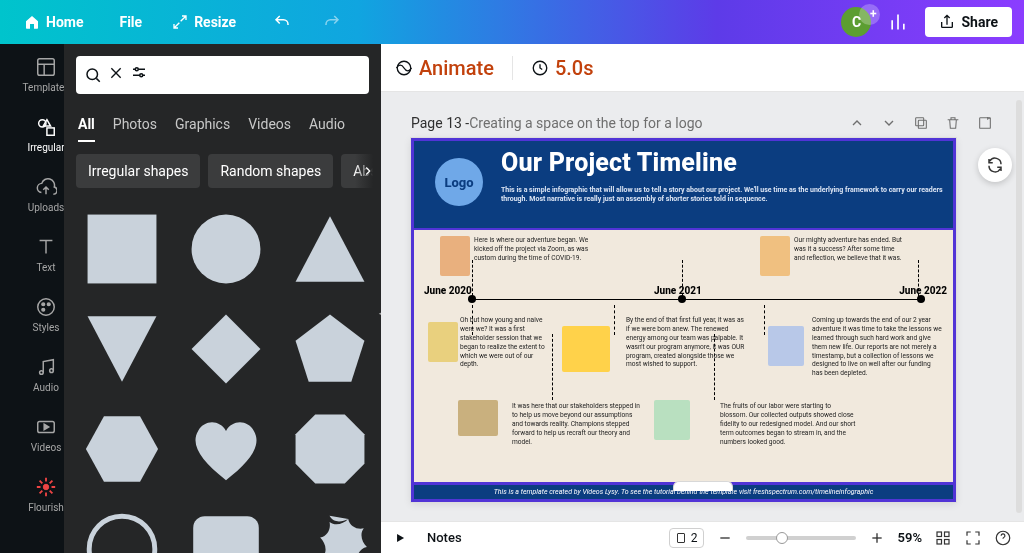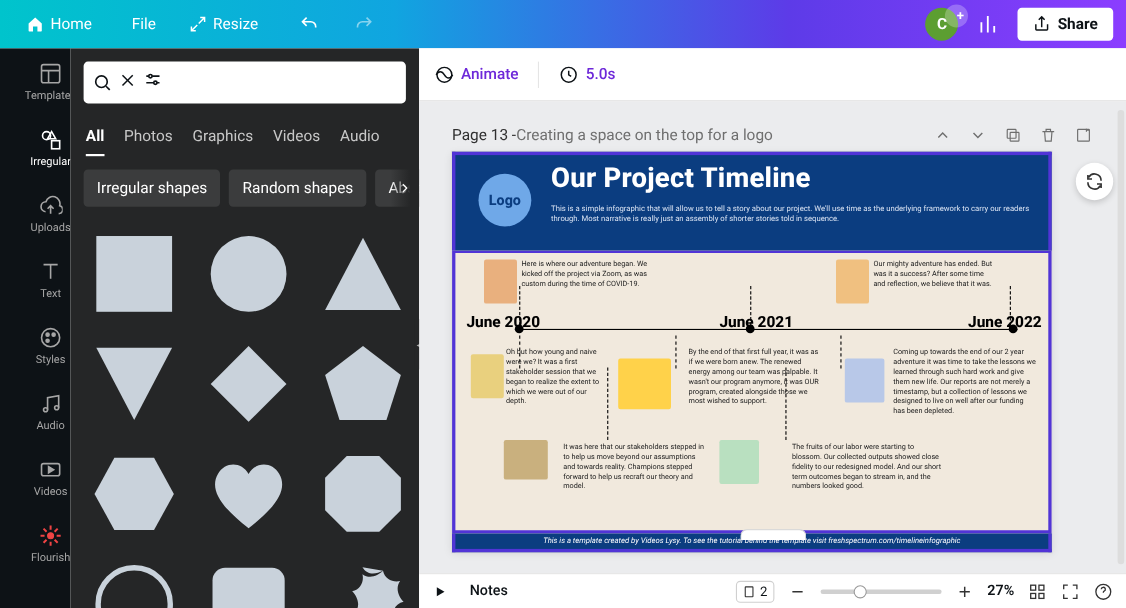--- a/index.html
+++ b/index.html
@@ -1,20 +1,20 @@
 <!DOCTYPE html>
 <html><head>
 <meta charset="utf-8">
 <style>
   * { box-sizing: border-box; margin: 0; padding: 0; }
   html, body { width: 1024px; height: 553px; font-family: -apple-system, BlinkMacSystemFont, "Segoe UI", Roboto, Helvetica, Arial, sans-serif; overflow: hidden; background:#fff; }
   
   .topbar { position:absolute; top:0; left:0; right:0; height:44px; background:linear-gradient(90deg,#00c4cc 0%,#10a5e0 35%,#5d3be8 70%,#8b3dff 100%); display:flex; align-items:center; color:#fff; font-size:14px; }
   .tb-left { display:flex; align-items:center; gap:10px; padding-left:14px; }
-  .tb-item { display:flex; align-items:center; gap:6px; padding:6px 10px; border-radius:4px; cursor:pointer; font-weight:400; }
+  .tb-item { display:flex; align-items:center; gap:6px; padding:6px 10px; border-radius:4px; cursor:pointer; font-weight:700; }
   .tb-icon { width:16px; height:16px; display:inline-flex; align-items:center; justify-content:center; }
   .tb-sep { margin-left:6px; }
   .tb-undo, .tb-redo { margin-left:12px; display:inline-flex; width:28px; height:28px; align-items:center; justify-content:center; }
   .tb-right { margin-left:auto; display:flex; align-items:center; gap:10px; padding-right:12px; }
   .avatar { width:30px; height:30px; border-radius:50%; background:#5c9e31; display:flex; align-items:center; justify-content:center; font-weight:700; position:relative; }
   .avatar::after { content:""; position:absolute; width:21px; height:21px; border-radius:50%; top:-3px; right:-9px; background:rgba(255,255,255,0.25); }
   .avatar-plus { position:absolute; top:0px; right:-5px; font-size:12px; color:#fff; font-weight:600;}
   .tb-iconbtn { width:34px; height:34px; display:flex; align-items:center; justify-content:center; border-radius:4px; }
   .share-btn { background:#fff; color:#0d1216; font-weight:700; padding:7px 14px; border-radius:4px; display:flex; align-items:center; gap:6px; }
   
@@ -33,41 +33,41 @@
   .tabs .tab.selected { color:#fff; font-weight:700; border-bottom:2px solid #fff; }
   .chips-row { display:flex; gap:8px; padding:12px 0 12px 12px; align-items:center; position:relative; }
   .chip { background:#3b3c3d; color:#fff; padding:9px 12px; border-radius:4px; font-size:14px; white-space:nowrap; cursor:pointer; }
   .chips-fade { position:absolute; right:0; top:0; bottom:0; width:26px; background:linear-gradient(90deg,rgba(37,38,39,0) 0%,#252627 70%); display:flex; align-items:center; justify-content:flex-end; padding-right:6px; }
   .shapes-grid { flex:1; overflow:hidden; padding:4px 12px; display:grid; grid-template-columns:repeat(3,1fr); gap:10px 12px; align-content:start; }
   .shape-cell { width:92px; height:90px; display:flex; align-items:center; justify-content:center; cursor:pointer; }
   .shape-cell svg { width:82px; height:82px; }
   .edge-handle { position:absolute; top:290px; left:377px; width:8px; height:46px; background:#252627; border-radius:0 4px 4px 0; display:flex; align-items:center; justify-content:center; color:#aaa; font-size:9px;}
   
   .editor { position:absolute; top:44px; left:381px; right:0; bottom:32px; background:#ebecee; }
-  .editor-top { height:48px; background:#fff; border-bottom:1px solid #e5e5e5; display:flex; align-items:center; padding:0 14px; gap:18px; color:#6d28d9; font-size:14px; font-weight:500;}
+  .editor-top { height:48px; background:#fff; border-bottom:1px solid #e5e5e5; display:flex; align-items:center; padding:0 14px; gap:18px; color:#c2410c; font-size:20px; font-weight:500;}
   .sep-v { width:1px; height:24px; background:#e5e5e5; }
   .editor-body { position:absolute; top:48px; left:0; right:0; bottom:0; overflow:hidden; }
   .scroll-y { position:absolute; right:2px; top:8px; bottom:8px; width:6px; background:#ddd; border-radius:3px; }
   .page-head { position:absolute; top:22px; left:30px; right:30px; display:flex; align-items:center; font-size:14px; color:#303030; }
   .page-head .title-editable { color:#6f6f6f;}
   .page-tools { margin-left:auto; display:flex; gap:14px; color:#6f6f6f;}
   .page-tool { width:18px; height:18px; display:flex; align-items:center; justify-content:center; cursor:pointer;}
   .canvas-page { position:absolute; top:46px; left:30px; width:545px; height:364px; background:#f1e9dd; box-shadow:0 0 0 1px #ddd, 0 2px 8px rgba(0,0,0,0.1); }
   .floating-btn { position:absolute; top:56px; right:12px; width:34px; height:34px; background:#fff; border-radius:50%; box-shadow:0 2px 6px rgba(0,0,0,0.18); display:flex; align-items:center; justify-content:center; color:#555;}
   
   .hdr-band { position:absolute; top:0; left:0; right:0; height:90px; background:#0b3d80; border:3px solid #5134d6; border-bottom:none; }
   .body-band { position:absolute; top:90px; left:0; right:0; bottom:17px; border:3px solid #5134d6; border-top:2px solid #5134d6; background:#f1e9dd; }
   .foot-band { position:absolute; left:0; right:0; bottom:0; height:17px; background:#0b3d80; border:3px solid #5134d6; border-top:none; color:#fff; font-size:7px; font-style:italic; display:flex; align-items:center; justify-content:center; }
   .logo-badge { position:absolute; top:20px; left:24px; width:48px; height:48px; border-radius:50%; background:#6fa8e8; color:#0b3d80; font-weight:800; font-size:13px; display:flex; align-items:center; justify-content:center;}
   .hdr-title { position:absolute; top:10px; left:90px; color:#fff; font-size:25px; font-weight:800; letter-spacing:0.2px; }
-  .hdr-sub { position:absolute; top:48px; left:90px; right:9px; color:#dbe4f3; font-size:7px; font-weight:400; line-height:1.35; }
+  .hdr-sub { position:absolute; top:48px; left:90px; right:9px; color:#dbe4f3; font-size:7px; font-weight:700; line-height:1.35; }
   .tline { position:absolute; top:69px; left:54px; right:28px; height:1px; background:#000; }
   .tnode { position:absolute; top:65px; width:8px; height:8px; background:#000; border-radius:50%; }
   .tnode.n1{ left:54px;} .tnode.n2{ left:264px;} .tnode.n3{ right:28px;}
-  .tlabel { position:absolute; top:55px; font-weight:800; font-size:14px; color:#000;}
+  .tlabel { position:absolute; top:55px; font-weight:800; font-size:10px; color:#000;}
   .tlabel.l1{ left:10px;} .tlabel.l2{ left:240px;} .tlabel.l3{ right:6px;}
   .vconn { position:absolute; width:0; border-left:1px dashed #000; }
   .blurb { position:absolute; font-size:6.6px; line-height:1.35; color:#222; }
   .illus { position:absolute; width:30px; height:40px; border-radius:2px; background:#e9c07e; }
   
   .status { position:absolute; left:381px; right:0; bottom:0; height:32px; background:#fff; border-top:1px solid #e5e5e5; display:flex; align-items:center; padding:0 12px; font-size:13px; color:#0d1216; gap:20px;}
   .notes-btn { display:flex; align-items:center; gap:6px; font-weight:500; cursor:pointer;}
   .status-right { margin-left:auto; display:flex; align-items:center; gap:12px;}
   .page-ind { display:flex; align-items:center; gap:4px; border:1px solid #d0d0d0; border-radius:4px; padding:2px 5px; font-size:12px;}
   .zoom-slider { width:110px; height:4px; background:#d0d0d0; border-radius:2px; position:relative;}
@@ -430,21 +430,21 @@
       </span>
     <div class="zoom-slider">
         <div class="knob"></div>
       </div>
     <span class="sm-icon">
         <svg viewBox="0 0 24 24" width="16" height="16" stroke="#333" stroke-width="2">
           <line x1="5" y1="12" x2="19" y2="12"></line>
           <line x1="12" y1="5" x2="12" y2="19"></line>
         </svg>
       </span>
-    <span style="font-weight:600">27%</span>
+    <span style="font-weight:600">59%</span>
     <span class="sm-icon">
         <svg viewBox="0 0 24 24" width="18" height="18" fill="none" stroke="#333" stroke-width="1.6">
           <rect x="4" y="4" width="6" height="6"></rect>
           <rect x="14" y="4" width="6" height="6"></rect>
           <rect x="4" y="14" width="6" height="6"></rect>
           <rect x="14" y="14" width="6" height="6"></rect>
         </svg>
       </span>
     <span class="sm-icon">
         <svg viewBox="0 0 24 24" width="18" height="18" fill="none" stroke="#333" stroke-width="1.6">

